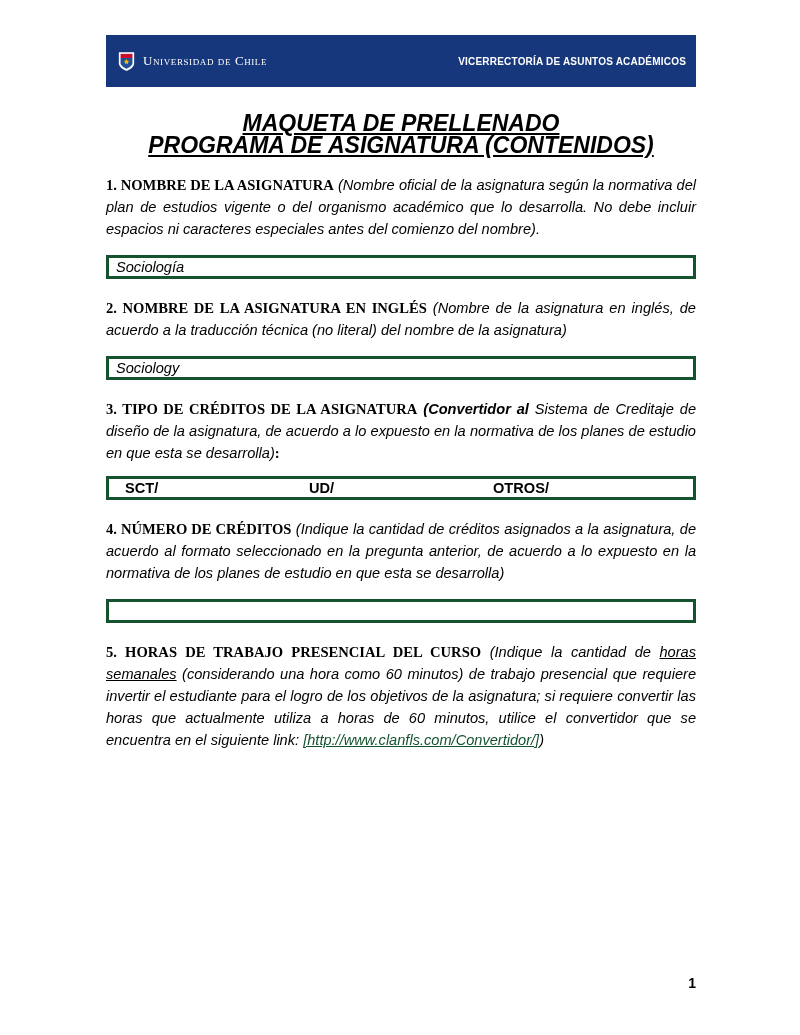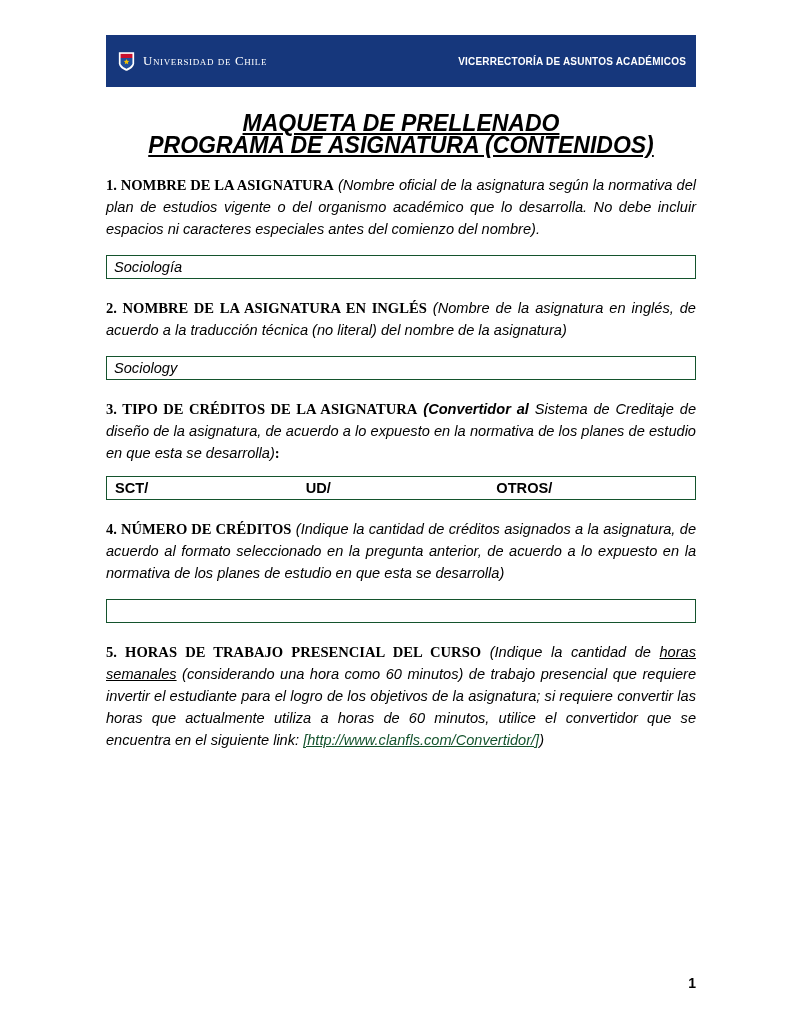--- a/index.html
+++ b/index.html
@@ -39,26 +39,26 @@
     margin-top:18px;
   }
   .para b { font-weight:bold;font-family:Liberation Serif, serif; }
   .para i { font-style:italic; }
   .bi { font-weight:bold; font-style:italic; }
   .u { text-decoration:underline; }
   .link { color:#14532d; text-decoration:underline; cursor:pointer; }
 
   
   .field-box {
-    border:1px solid #14532d; height:24px; margin-top:15px;
+    border:3px solid #14532d; height:24px; margin-top:15px;
     display:flex; align-items:center; padding:0 7px;
     font-size:14.6px; background:#fff;
   }
   .val-italic { font-style:italic; }
-  .credits-box { margin-top:12px; font-weight:bold; padding:0 8px; }
+  .credits-box { margin-top:12px; font-weight:bold; padding:0 16px; }
   .credits-box .credit-col { flex:1 1 33.33%; text-align:left; }
 
   .page-num {
     position:absolute; right:104px; bottom:44px;
     font-weight:bold; font-size:14px;
   }
 </style>
 </head>
 <body>
 

